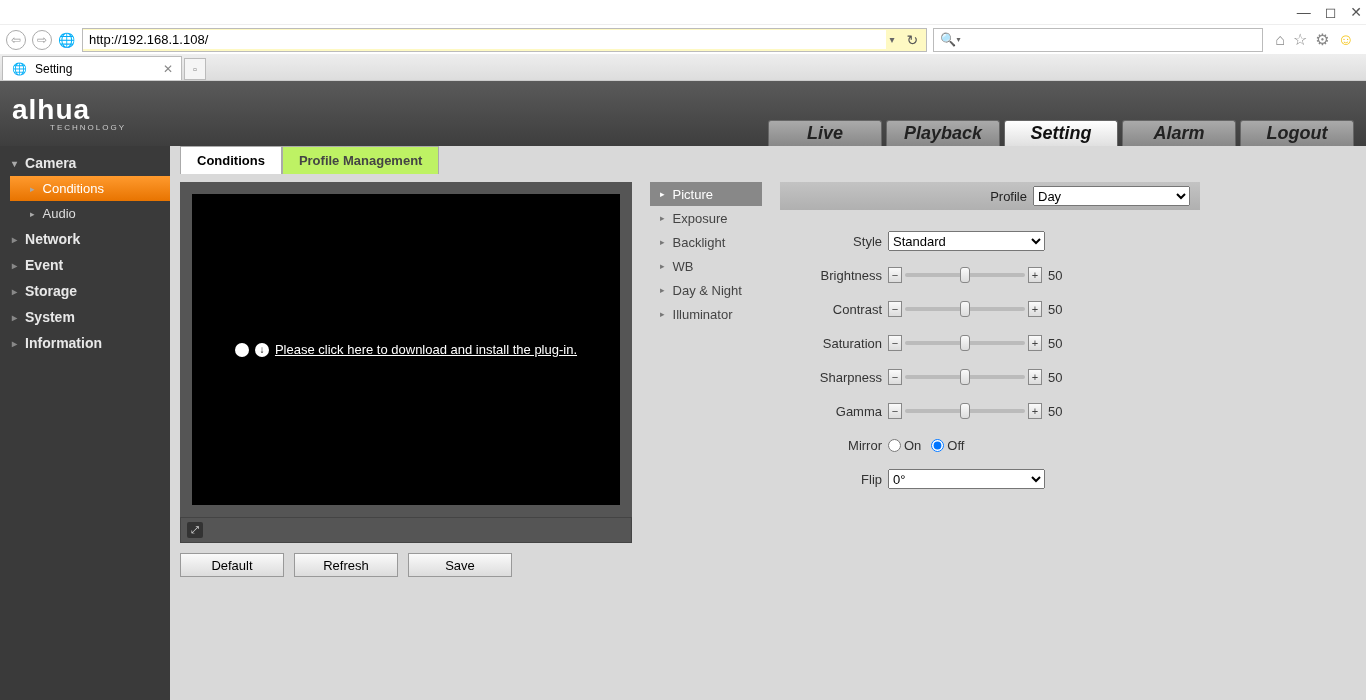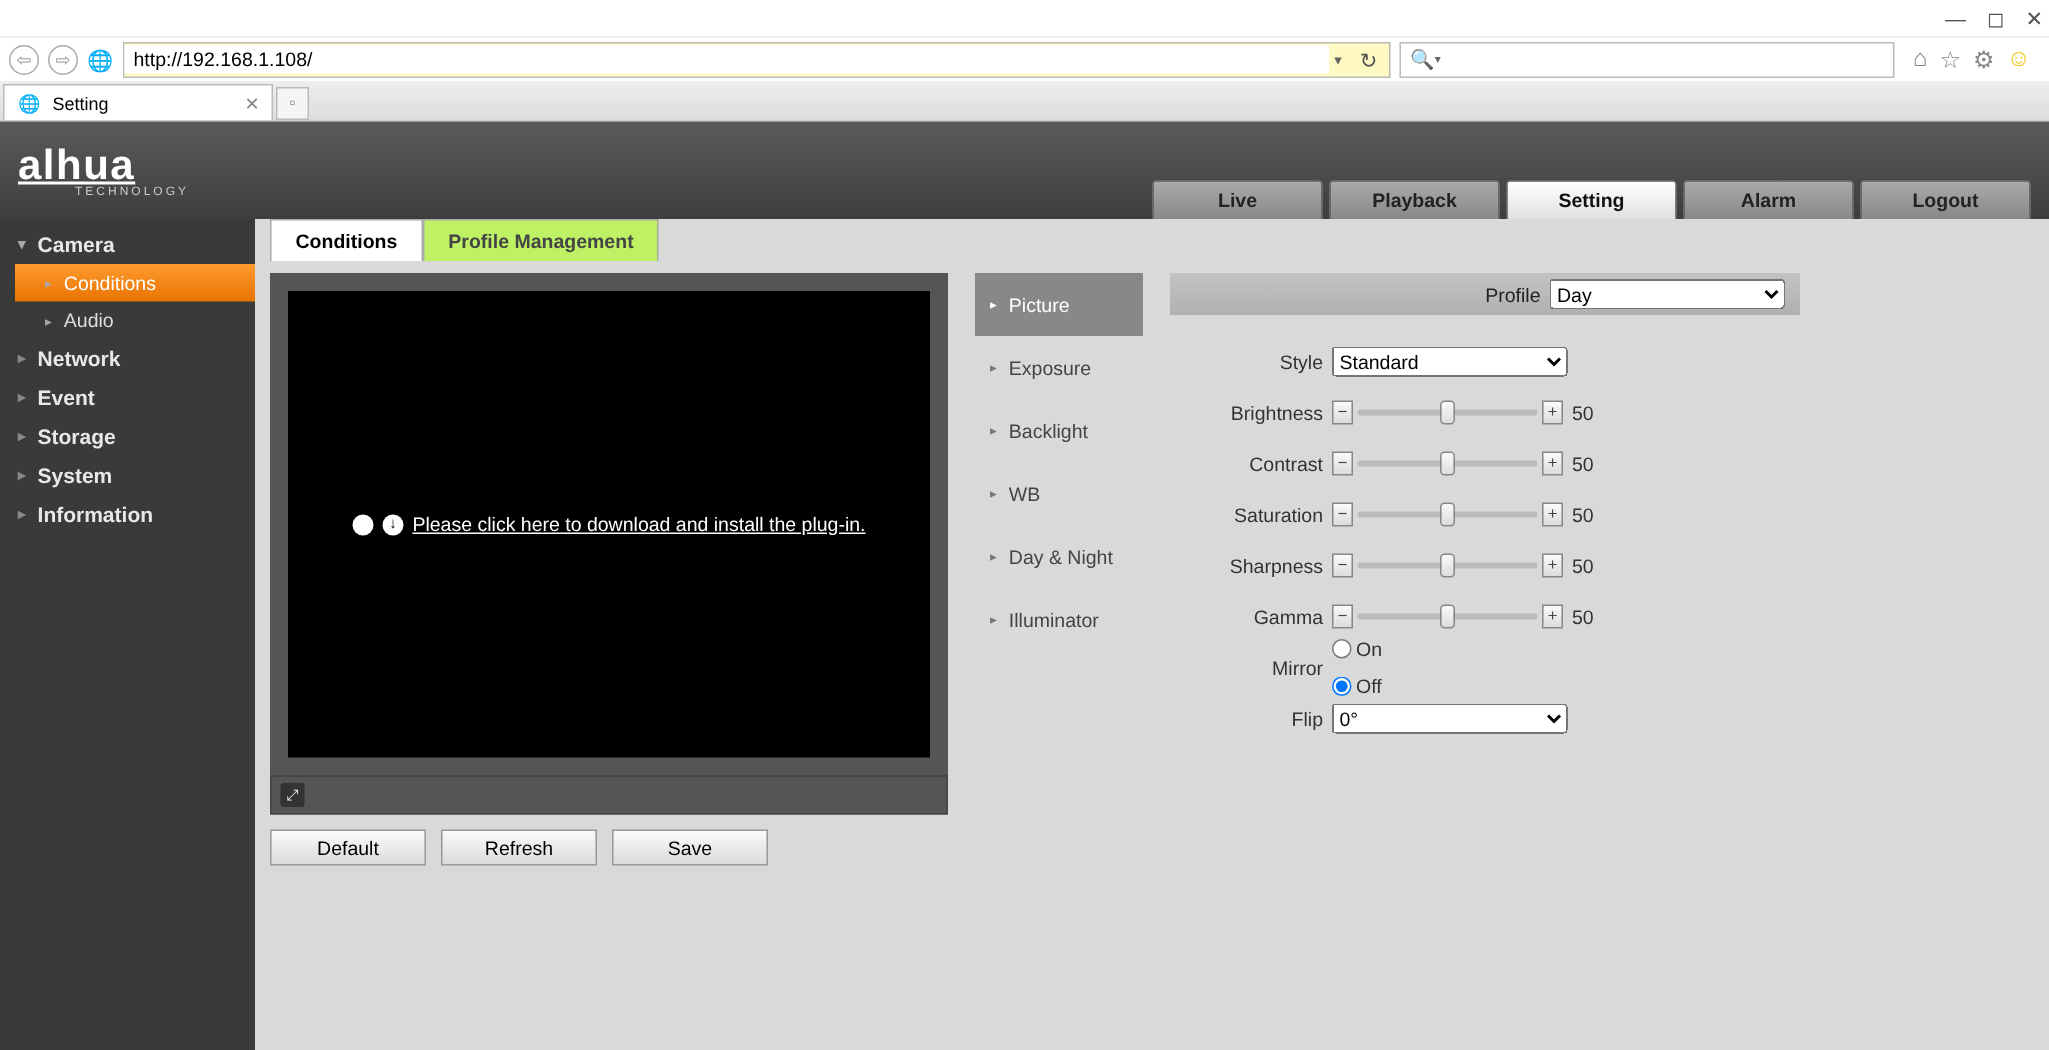--- a/index.html
+++ b/index.html
@@ -23,24 +23,24 @@
 .right-icons { display:flex; gap: 8px; padding: 0 6px; align-items:center;}
 .right-icons span { color:#888; cursor:pointer; font-size:16px; }
 .smile { color:#f5c518 !important; font-size:16px;}
 .tab-bar { height: 26px; background: linear-gradient(#eee,#ddd); display:flex; align-items:flex-end; padding-left:2px;}
 .tab { height:24px; background:#fff; border:1px solid #bbb; border-bottom:none; display:flex; align-items:center; padding: 0 8px; font-size:12px; gap:6px; min-width:180px;}
 .tab-close { color:#888; cursor:pointer; margin-left:auto;}
 .newtab { width:22px; height:22px; border:1px solid #bbb; background:#f5f5f5; margin-left:2px; display:flex; align-items:center; justify-content:center; cursor:pointer; color:#888; font-size:11px;}
 
 
 .app-header { height: 65px; background: linear-gradient(#5a5a5a,#3e3e3e); display:flex; align-items:center; padding: 0 12px;}
-.logo { color:#fff; font-size: 28px; font-weight:bold; letter-spacing:1px; display:flex; align-items:baseline;text-decoration:underline;}
+.logo { color:#fff; font-size: 28px; font-weight:bold; letter-spacing:1px; display:flex; align-items:baseline;}
 .logo-wrap { display:flex; flex-direction:column; line-height:1; }
 .topnav { margin-left:auto; display:flex; gap:4px; align-self:flex-end;}
-.topnav-item { width: 114px; height: 26px; display:flex; align-items:center; justify-content:center; background: linear-gradient(#aaa,#888); color:#222; font-weight:bold; font-size:13px; border-radius: 3px 3px 0 0; cursor:pointer; border:1px solid #666; border-bottom:none;}
+.topnav-item { width: 114px; height: 26px; display:flex; align-items:center; justify-content:center; background: linear-gradient(#aaa,#888); color:#222; font-weight:bold; font-size:18px; border-radius: 3px 3px 0 0; cursor:pointer; border:1px solid #666; border-bottom:none;font-style:italic;}
 .topnav-item.active { background: linear-gradient(#fff,#e0e0e0); color:#111;}
 
 
 .main { display:flex; height: calc(700px - 24px - 30px - 26px - 65px); }
 .sidebar { width: 170px; background: #3a3a3a; color:#ccc; padding-top:4px;}
 .side-group { height: 26px; display:flex; align-items:center; padding: 0 12px; font-weight:bold; color:#e8e8e8; cursor:pointer; font-size:14px;}
 .side-group::before { content:"▸"; font-size:10px; margin-right:8px; color:#888;}
 .side-group.expanded::before { content:"▾"; color:#aaa;}
 .side-sub { height: 25px; display:flex; align-items:center; padding-left: 30px; font-size:13px; color:#ddd; cursor:pointer;}
 .side-sub::before { content:"▸"; font-size:9px; margin-right:8px; color:#aaa;}
@@ -57,40 +57,40 @@
 .preview-video { height:335px; background:#000; border:12px solid #555; display:flex; align-items:center; justify-content:center; position:relative;}
 .plugin-msg { color:#fff; text-decoration:underline; font-size:13px; display:flex; align-items:center; gap:6px; cursor:pointer;}
 .plugin-msg::before { content:""; width:14px; height:14px; border-radius:50%; background:#fff; display:inline-block; position:relative;}
 .preview-footer { height:26px; background:#555; border:1px solid #444; display:flex; align-items:center; padding:0 6px;}
 .expand-icon { width:16px; height:16px; background:#333; color:#eee; font-size:10px; display:flex; align-items:center; justify-content:center; cursor:pointer; border-radius:2px;}
 
 .action-btns { display:flex; gap:10px; margin-top:10px;}
 .action-btn { width:104px; height:24px; background:linear-gradient(#fafafa,#dcdcdc); border:1px solid #999; font-size:13px; cursor:pointer;}
 
 .midmenu { width:112px; }
-.midmenu-item { height:42px; display:flex; align-items:center; padding:0 10px; font-size:13px; color:#444; cursor:pointer; }
+.midmenu-item { height:24px; display:flex; align-items:center; padding:0 10px; font-size:13px; color:#444; cursor:pointer; }
 .midmenu-item::before { content:"▸"; font-size:9px; margin-right:8px; color:#777;}
 .midmenu-item.active { background:#888; color:#fff;}
 .midmenu-item.active::before { color:#fff;}
 
 .settings { flex:1; }
 .profile-bar { height:28px; background:linear-gradient(#c3c3c3,#b0b0b0); display:flex; align-items:center; padding:0 10px; gap:6px; width:420px;}
 .profile-bar label { font-size:13px; color:#222; margin-left:auto;}
 .profile-bar select { width:157px; height:20px; font-size:13px;}
 
 .form { margin-top:18px; display:flex; flex-direction:column; gap:8px;}
 .row { display:flex; align-items:center; height:26px;}
 .row-label { width:108px; text-align:right; padding-right:6px; font-size:13px; color:#333;}
 .row select { width:157px; height:20px; font-size:13px;}
 .slider-wrap { display:flex; align-items:center; gap:0;}
 .sbtn { width:14px; height:16px; border:1px solid #888; background:linear-gradient(#fafafa,#dcdcdc); font-size:11px; line-height:1; display:flex; align-items:center; justify-content:center; cursor:pointer; color:#444;}
 .slider-track { width:120px; height:4px; background:#bbb; margin:0 3px; position:relative; border-radius:2px;}
 .slider-thumb { width:10px; height:16px; background:linear-gradient(#fafafa,#dcdcdc); border:1px solid #888; border-radius:3px; position:absolute; top:-6px; cursor:pointer;}
 .slider-val { margin-left:6px; font-size:13px; color:#333;}
-.radio-group { display:flex; gap:10px; flex-direction:column;}
+.radio-group { display:flex; gap:10px; }
 .radio-group label { font-size:13px; color:#333; display:flex; align-items:center; gap:3px;}
 .radio-group input { margin:0;}
 </style>
 </head>
 <body>
 
 <div class="browser-chrome">
   <div class="title-bar">
     <span>—</span>
     <span>◻</span>

